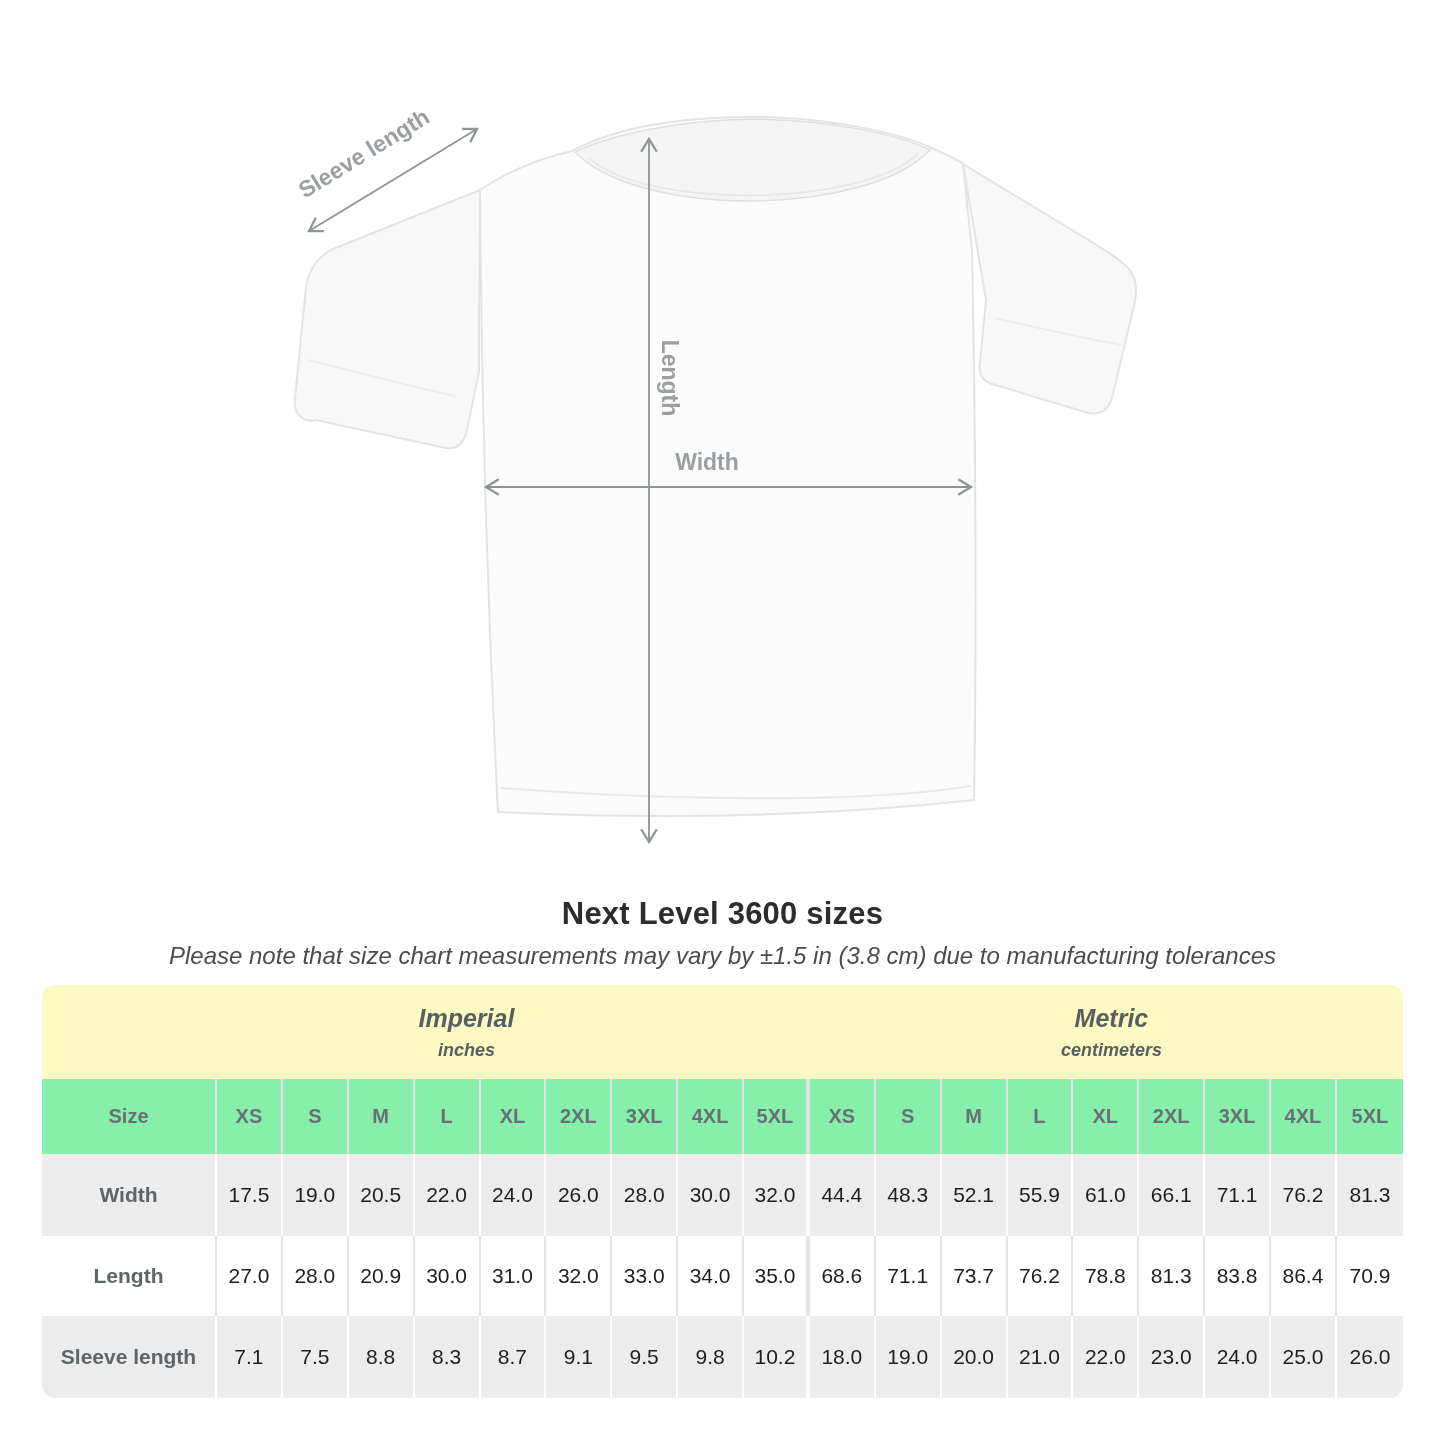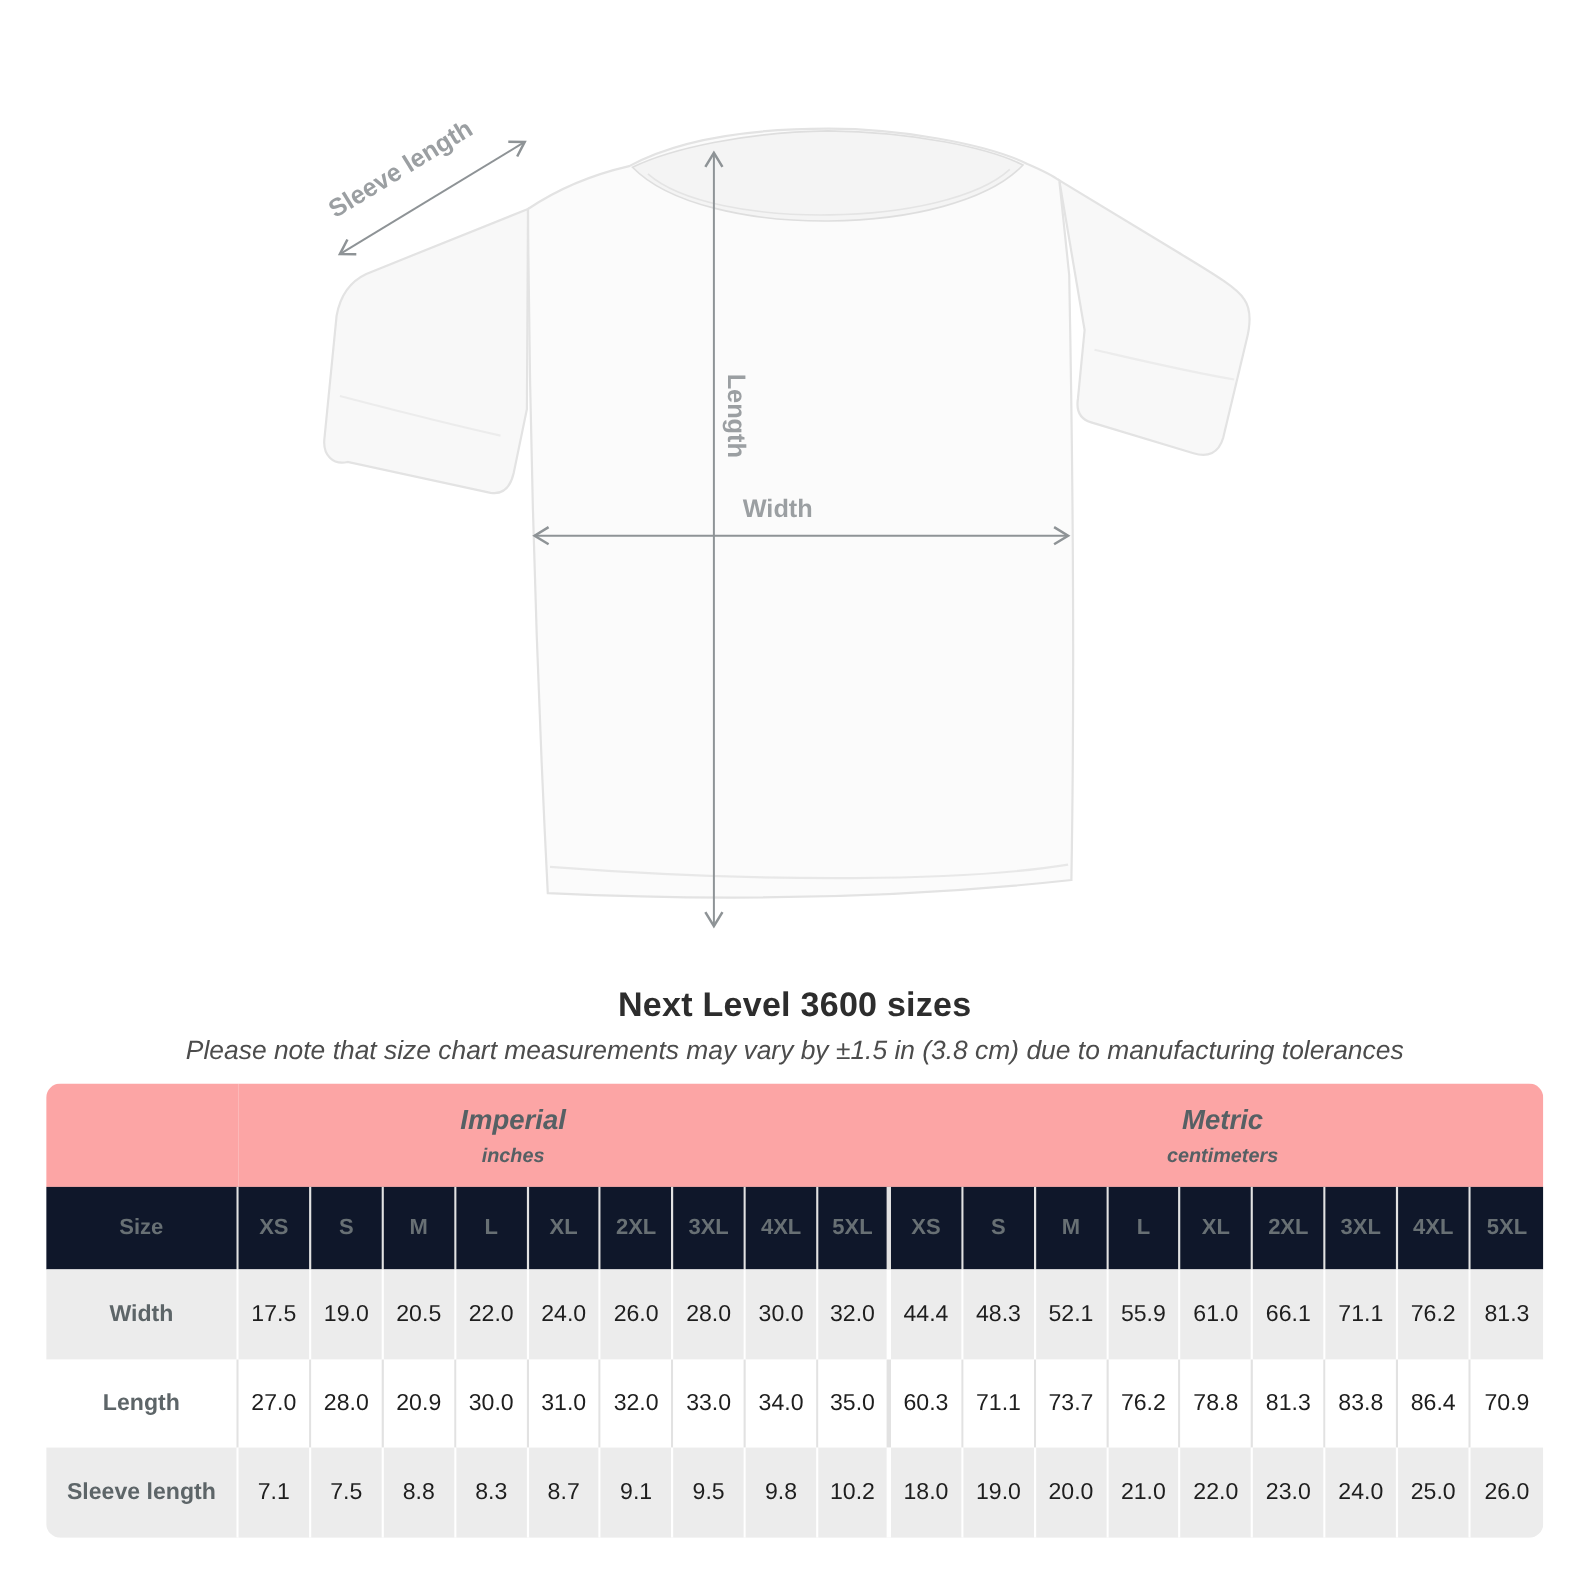--- a/index.html
+++ b/index.html
@@ -20,28 +20,28 @@
   }
   
   .tablecard{
     position:absolute;left:42px;top:985px;width:1361px;
     border-radius:13px;overflow:hidden;
   }
   table.sizes{width:100%;border-collapse:separate;border-spacing:0;table-layout:fixed;}
   col.labelcol{width:175px;}
   .sizes td,.sizes th{padding:0;text-align:center;vertical-align:middle;}
   tr.group-row{height:94px;}
-  tr.group-row td{background:#fca5a5;}
+  tr.group-row td{background:#fef9c3;}
   .group-inner{display:inline-block;}
   .group-inner.imp{transform:translateX(-47px);}
   .group-inner.met{transform:translateX(5px);}
   .group-label{font-weight:bold;font-style:italic;font-size:25px;color:#566064;}
   .group-sub{font-style:italic;font-size:18px;color:#566064;margin-top:7px;font-weight:bold;}
   tr.size-row{height:75px;}
-  tr.size-row th{background:#0f172a;border-right:2px solid #e2e2e2;
+  tr.size-row th{background:#86efac;border-right:2px solid #e2e2e2;
     font-weight:bold;font-size:20px;color:#687074;}
   tr.r-gray{height:82px;}
   tr.r-white{height:80px;}
   tr.r-gray th,tr.r-gray td{background:#ececec;border-right:2px solid #ffffff;}
   tr.r-white th,tr.r-white td{background:#ffffff;border-right:2px solid #e2e2e2;}
   .sizes tr > *:last-child{border-right:none !important;}
   .sizes .wide{border-right-width:4px !important;}
   th.rowlabel{font-weight:bold;font-size:21px;color:#5d6568;}
   td.val{font-size:21px;color:#1e1e1e;font-weight:normal;margin-left:24px;}
 </style>
@@ -165,21 +165,21 @@
           <th class="rowlabel">Length</th>
           <td class="val">27.0</td>
           <td class="val">28.0</td>
           <td class="val">20.9</td>
           <td class="val">30.0</td>
           <td class="val">31.0</td>
           <td class="val">32.0</td>
           <td class="val">33.0</td>
           <td class="val">34.0</td>
           <td class="val wide">35.0</td>
-          <td class="val">60.3</td>
+          <td class="val">68.6</td>
           <td class="val">71.1</td>
           <td class="val">73.7</td>
           <td class="val">76.2</td>
           <td class="val">78.8</td>
           <td class="val">81.3</td>
           <td class="val">83.8</td>
           <td class="val">86.4</td>
           <td class="val">70.9</td>
         </tr>
         <tr class="r-gray">

